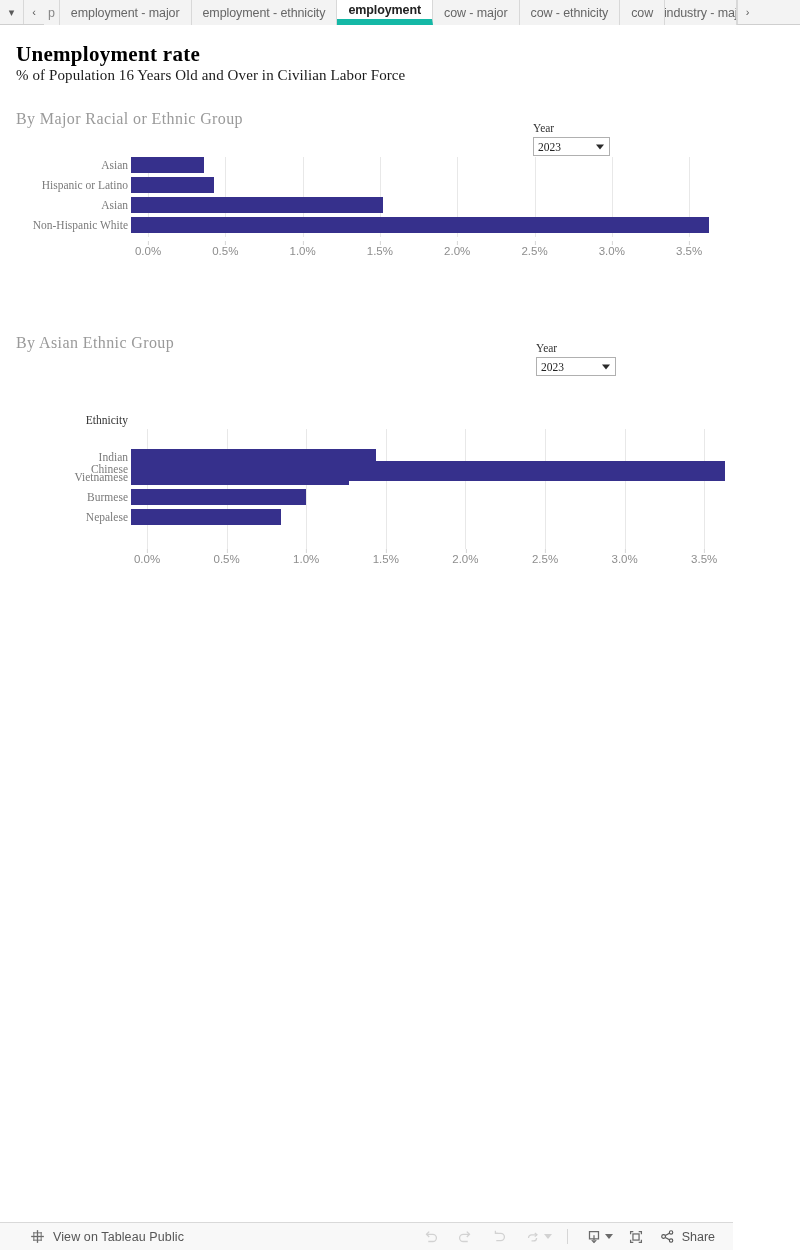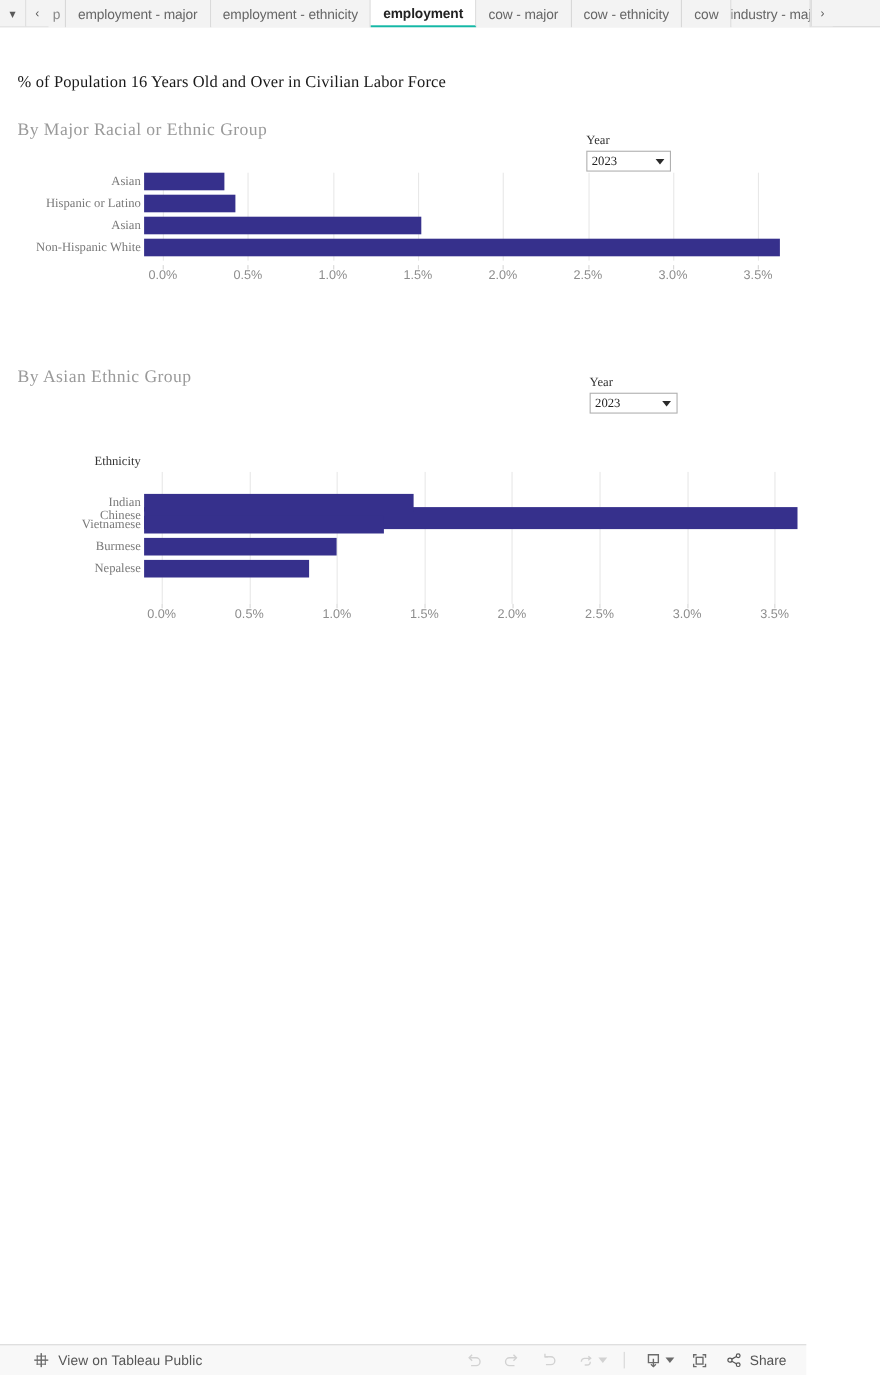--- a/index.html
+++ b/index.html
@@ -38,21 +38,21 @@
     letter-spacing: -0.1px;
   }
   .tab.partial {
     padding: 0 4px; color: #888; overflow: hidden;
     max-width: 20px;
   }
   .tab.clipped { overflow: hidden; max-width: 72px; padding-right: 0; }
   .tab.active {
     background: #ffffff; color: #222; font-weight: 600;
     border-right: 1px solid #d8d8d8;
-    border-bottom: 2px solid #14b8a6;
+    border-bottom: 6px solid #14b8a6;
     margin-bottom: -1px;
   }
   .tab-arrow {
     flex: 0 0 20px; width: 20px;
     display: flex; align-items: center; justify-content: center;
     color: #5a5a5a; font-size: 11px; background: #f3f3f3;
     border-left: 1px solid #d8d8d8;
   }
 
   
@@ -191,20 +191,21 @@
     <div class="tab active">employment</div>
     <div class="tab">cow - major</div>
     <div class="tab">cow - ethnicity</div>
     <div class="tab">cow</div>
     <div class="tab clipped">industry - major</div>
     <div class="tab-arrow">›</div>
   </div>
 
   <div class="sheet">
 
+    <div class="dash-title">Unemployment rate</div>
     <div class="dash-sub">% of Population 16 Years Old and Over in Civilian Labor Force</div>
 
     <div class="section-title" style="left:16px; top:85px;">By Major Racial or Ethnic Group</div>
 
     <div class="filter" style="left:533px; top:97px;">
       <div class="filter-label">Year</div>
       <div class="filter-select">
         <span>2023</span>
         <span class="filter-caret"></span>
       </div>

